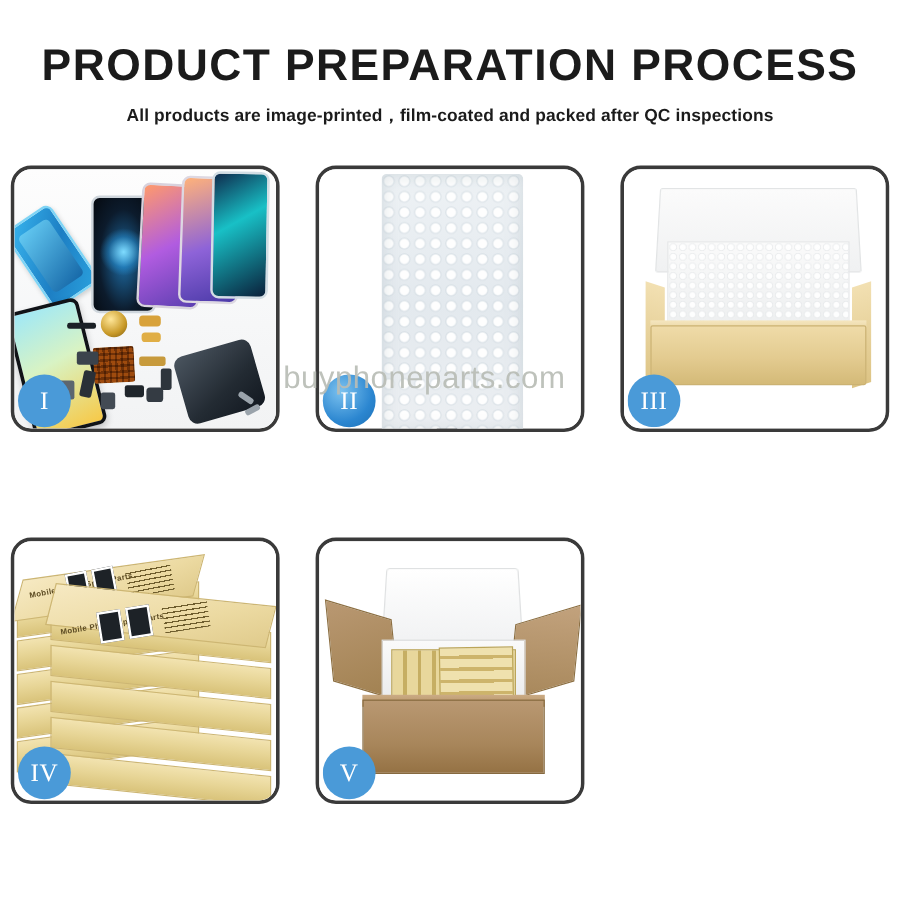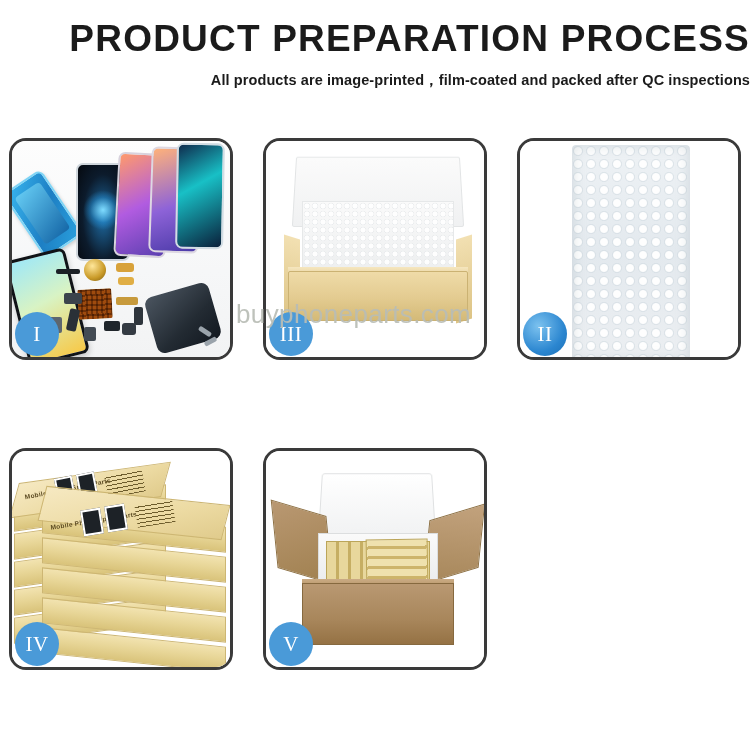--- a/index.html
+++ b/index.html
@@ -5,21 +5,21 @@
   * { margin:0; padding:0; box-sizing:border-box; }
   html, body {
     width:750px; height:750px;
     background:#ffffff;
     font-family:"Liberation Sans", sans-serif;
     overflow:hidden;
   }
   #page { position:relative; width:750px; height:750px; background:#fff; }
 
   
-  .header { width:100%; text-align:right; padding-top:20px; }
+  .header { width:100%; text-align:center; padding-top:36px; }
   .title {
     font-size:37px; font-weight:bold; color:#1b1b1b;
     letter-spacing:1.2px; line-height:1.05; white-space:nowrap;
   }
   .subtitle {
     font-size:14.5px; color:#1b1b1b; margin-top:12px;
     letter-spacing:.1px; white-space:nowrap;font-weight:bold;
   }
 
   
@@ -366,44 +366,44 @@
         <div class="smallpart sp9"></div>
         <div class="smallpart sp10"></div>
         <div class="smallpart sp11"></div>
         <div class="smallpart sp12"></div>
         <div class="smallpart sp13"></div>
       </div>
       <div class="badge">I</div>
     </div>
 
     <div class="panel">
-      <div class="stage p3">
-        <div class="b3-lid"></div>
-        <div class="b3-foam"></div>
-        <div class="b3-sideL"></div>
-        <div class="b3-sideR"></div>
-        <div class="b3-bubble"></div>
-        <div class="b3-frontlip"></div>
-        <div class="b3-front"></div>
-      </div>
-      <div class="badge">III</div>
-    </div>
-
-    <div class="panel">
       <div class="stage p2">
         <div class="lcd-inner"></div>
         <div class="flex-strip"></div>
         <div class="connector"></div>
         <div class="flex-pad fp1"></div>
         <div class="flex-pad fp2"></div>
         <div class="flex-pad fp3"></div>
         <div class="red-tag"></div>
         <div class="bubblewrap"></div>
       </div>
       <div class="badge glow">II</div>
+    </div>
+
+    <div class="panel">
+      <div class="stage p3">
+        <div class="b3-lid"></div>
+        <div class="b3-foam"></div>
+        <div class="b3-sideL"></div>
+        <div class="b3-sideR"></div>
+        <div class="b3-bubble"></div>
+        <div class="b3-frontlip"></div>
+        <div class="b3-front"></div>
+      </div>
+      <div class="badge">III</div>
     </div>
 
     <div class="panel">
       <div class="stage p4">
         <div class="stackbox sb-l5"></div>
         <div class="stackbox sb-l4"></div>
         <div class="stackbox sb-l3"></div>
         <div class="stackbox sb-l2"></div>
         <div class="stackbox sb-l1"></div>
         <div class="boxtop bt-back"></div>

